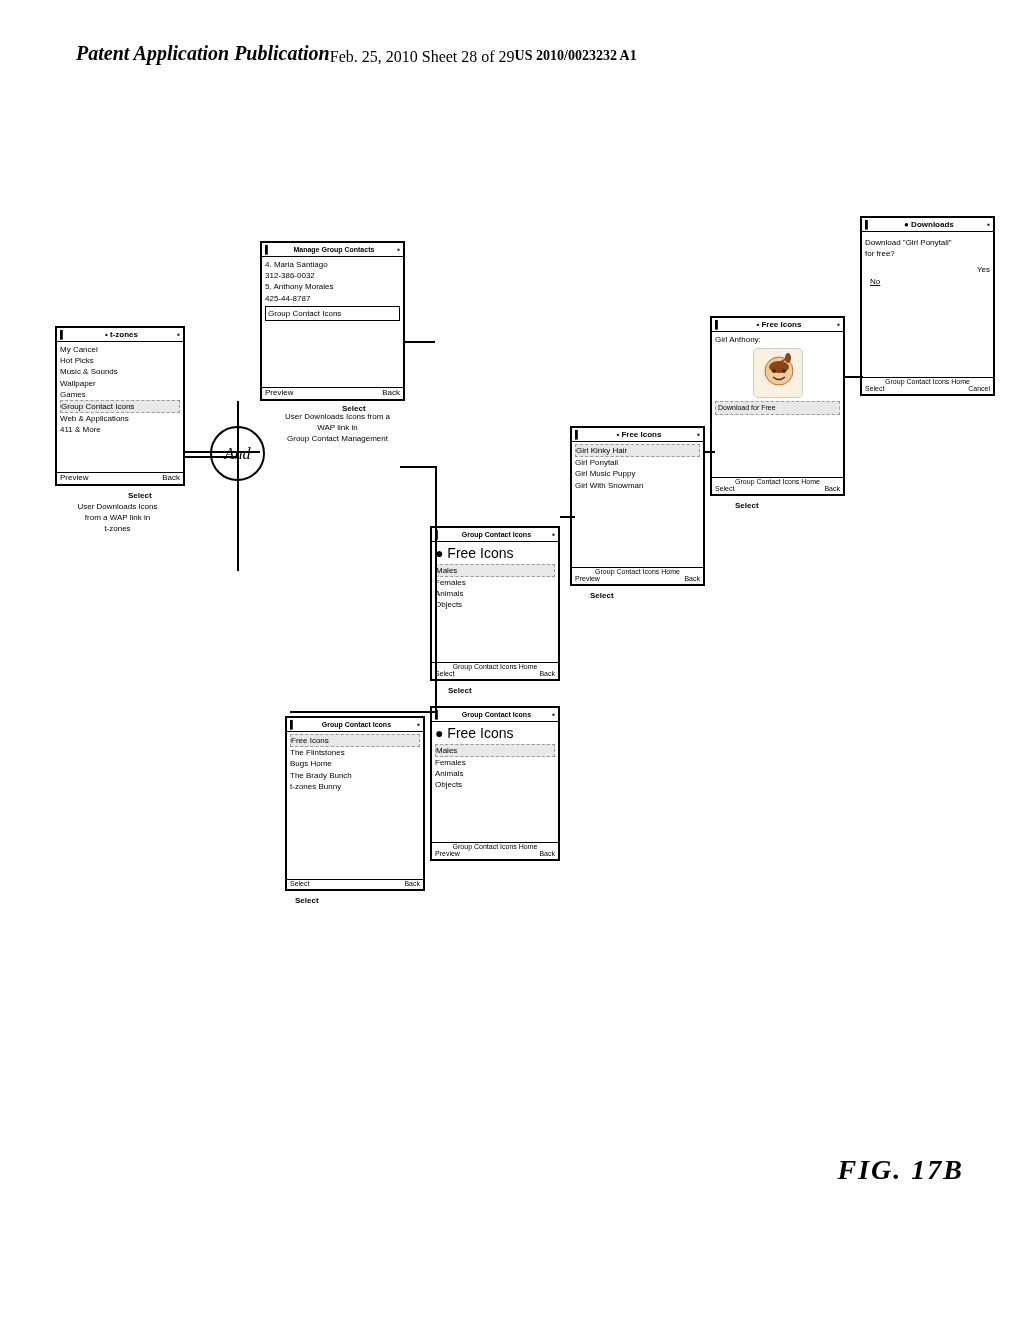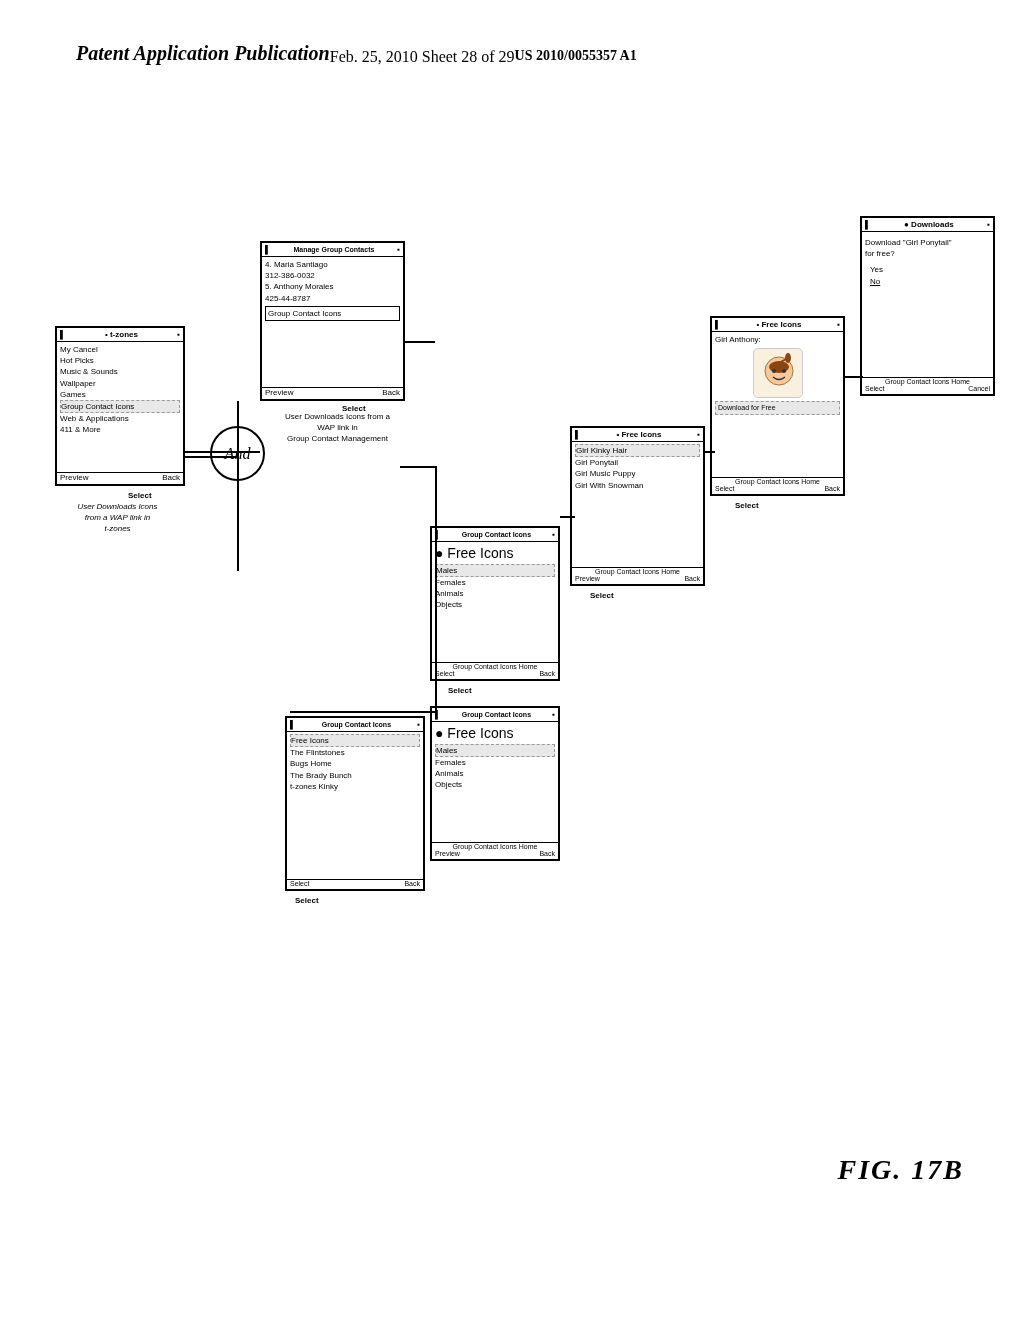--- a/index.html
+++ b/index.html
@@ -167,21 +167,21 @@
       font-size: 8px;
       font-weight: bold;
     }
   </style>
 </head>
 <body>
 
 <div class="page-header">
   <div class="header-left">Patent Application Publication</div>
   <div class="header-center">Feb. 25, 2010   Sheet 28 of 29</div>
-  <div class="header-right">US 2010/0055357 A1</div>
+  <div class="header-right">US 2010/0023232 A1</div>
 </div>
 
 <div class="main-content">
 
   <div class="phone-box" style="left:55px; top:240px; width:130px; height:160px;">
     <div class="screen-header">
       <span class="signal-bar">▌</span>
       <span class="screen-title">• t-zones</span>
       <span>▪</span>
     </div>
@@ -194,21 +194,21 @@
       <div class="highlight-box">Group Contact Icons</div>
       <div>Web &amp; Applications</div>
       <div>411 &amp; More</div>
     </div>
     <div class="screen-footer">
       <span>Preview</span>
       <span>Back</span>
     </div>
   </div>
 
-  <div class="label-text" style="left:35px; top:415px; width:165px; line-height:1.4;font-style:italic;">
+  <div class="label-text" style="left:35px; top:415px; width:165px; line-height:1.4;">
     User Downloads Icons<br>from a WAP link in<br>t-zones
   </div>
   <div class="nav-label" style="left:128px; top:405px;">Select</div>
 
   <div class="phone-box" style="left:260px; top:155px; width:145px; height:160px;">
     <div class="screen-header">
       <span class="signal-bar">▌</span>
       <span class="screen-title" style="font-size:7px;">Manage Group Contacts</span>
       <span>▪</span>
     </div>
@@ -313,21 +313,21 @@
   <div class="nav-label" style="left:735px; top:415px;">Select</div>
 
   <div class="phone-box" style="left:860px; top:130px; width:135px; height:180px;">
     <div class="screen-header">
       <span class="signal-bar">▌</span>
       <span class="screen-title">● Downloads</span>
       <span>▪</span>
     </div>
     <div class="screen-body" style="padding-bottom:35px; padding-top:5px;">
       <div style="font-size:8px; margin-bottom:5px;">Download "Girl Ponytail"<br>for free?</div>
-      <div style="margin-left:5px;">Yes</div>
+      <div style="margin-left:5px;text-align:right;">Yes</div>
       <div class="selected-item" style="margin-left:5px;">No</div>
     </div>
     <div class="screen-footer" style="position:absolute; bottom:2px; left:0; right:0; display:flex; flex-direction:column; padding:0 3px; font-size:7px; border-top:1px solid #000;">
       <div style="text-align:center;">Group Contact Icons Home</div>
       <div style="display:flex; justify-content:space-between;">
         <span>Select</span>
         <span>Cancel</span>
       </div>
     </div>
   </div>
@@ -358,21 +358,21 @@
     <div class="screen-header">
       <span class="signal-bar">▌</span>
       <span class="screen-title" style="font-size:7px;">Group Contact Icons</span>
       <span>▪</span>
     </div>
     <div class="screen-body">
       <div class="highlight-box">Free Icons</div>
       <div>The Flintstones</div>
       <div>Bugs Home</div>
       <div>The Brady Bunch</div>
-      <div>t-zones Kinky</div>
+      <div>t-zones Bunny</div>
     </div>
     <div class="screen-footer" style="position:absolute; bottom:2px; left:0; right:0; display:flex; flex-direction:column; padding:0 3px; font-size:7px; border-top:1px solid #000;">
       <div style="display:flex; justify-content:space-between;">
         <span>Select</span>
         <span>Back</span>
       </div>
     </div>
   </div>
   <div class="nav-label" style="left:295px; top:810px;">Select</div>
 

